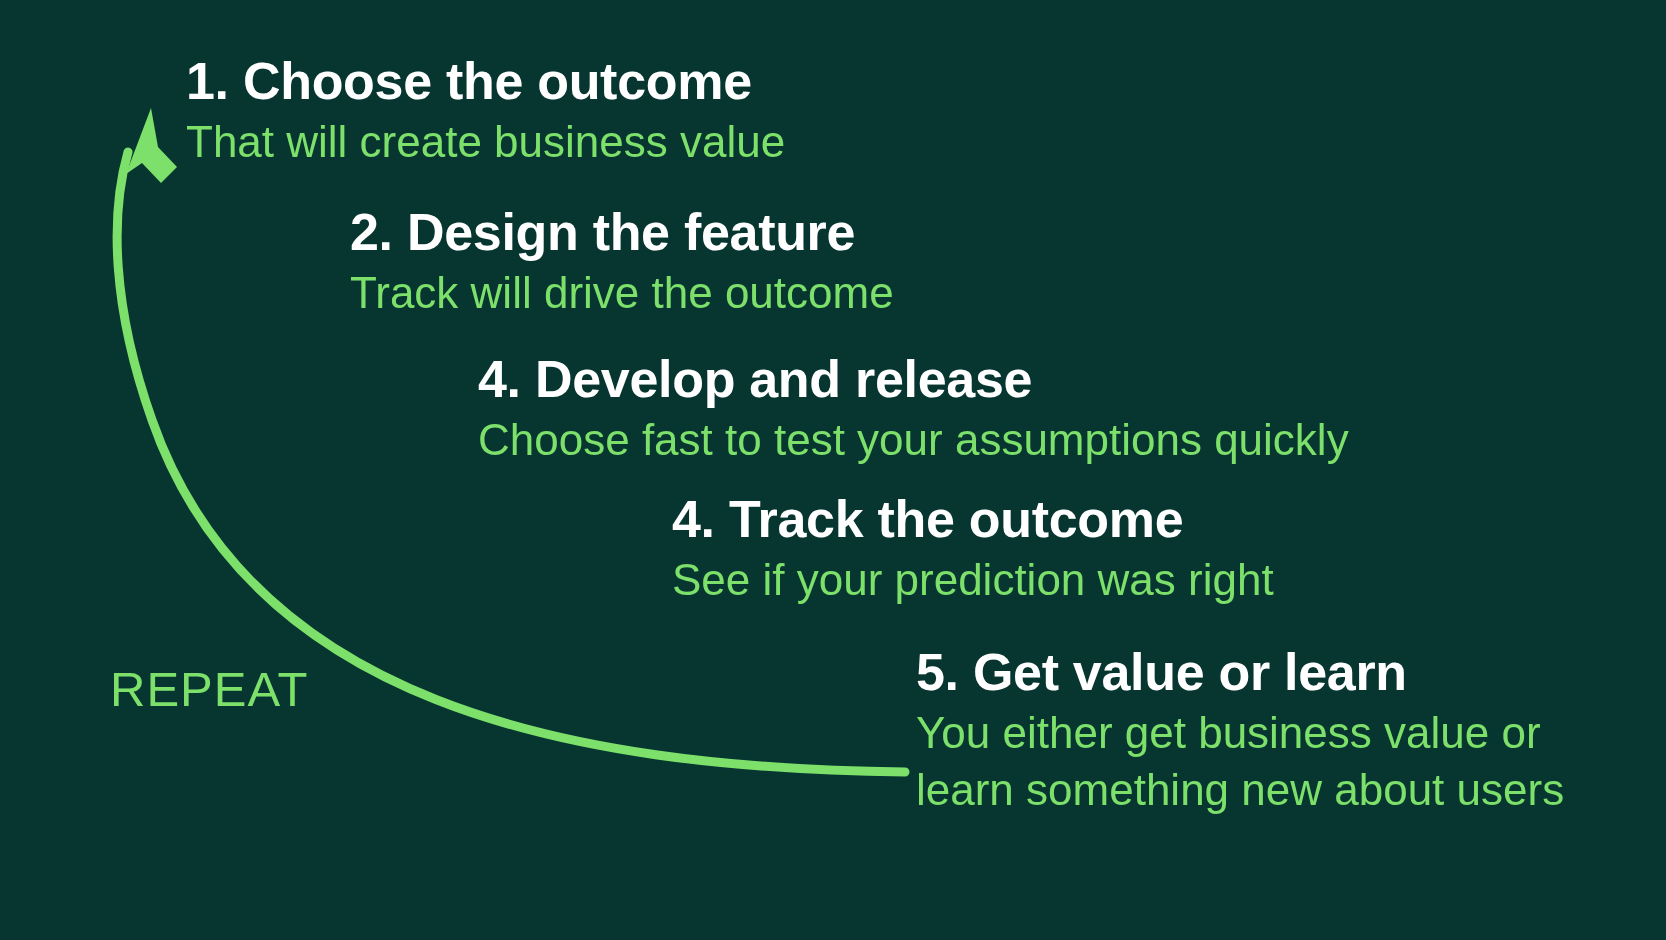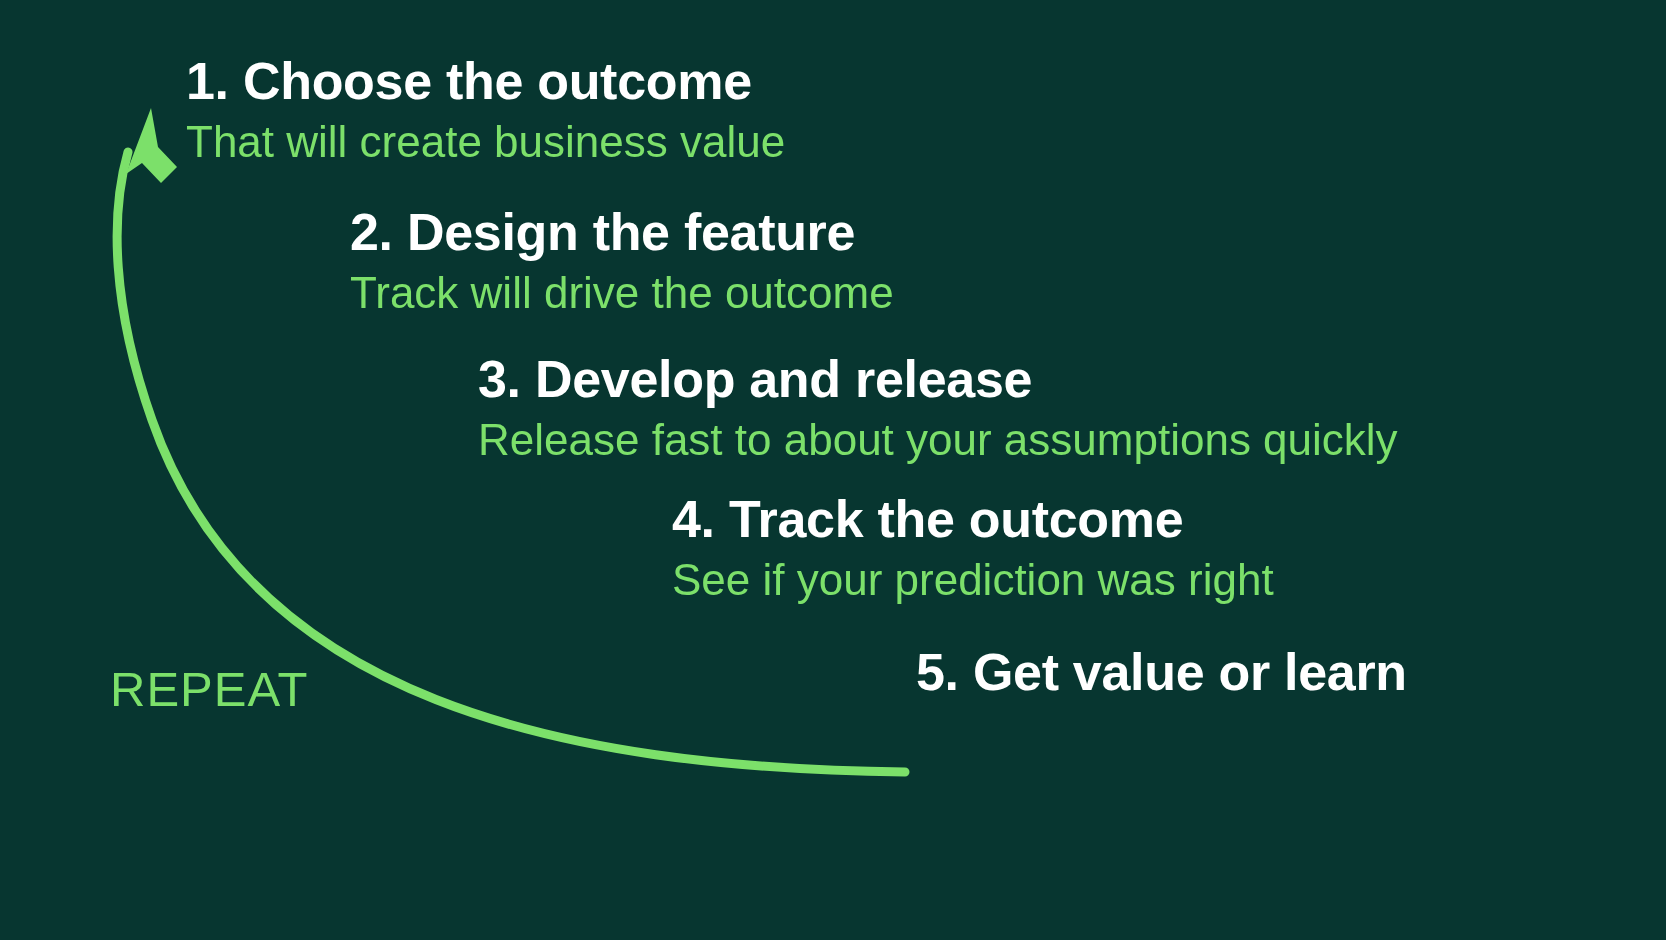--- a/index.html
+++ b/index.html
@@ -87,28 +87,29 @@
     <div class="step-title">1. Choose the outcome</div>
     <div class="step-sub">That will create business value</div>
   </div>
 
   <div class="step" id="step-2">
     <div class="step-title">2. Design the feature</div>
     <div class="step-sub">Track will drive the outcome</div>
   </div>
 
   <div class="step" id="step-3">
-    <div class="step-title">3. Develop and release</div>
-    <div class="step-sub">Release fast to about your assumptions quickly</div>
+    <div class="step-title">4. Develop and release</div>
+    <div class="step-sub">Choose fast to test your assumptions quickly</div>
   </div>
 
   <div class="step" id="step-4">
     <div class="step-title">4. Track the outcome</div>
     <div class="step-sub">See if your prediction was right</div>
   </div>
 
   <div class="step" id="step-5">
     <div class="step-title">5. Get value or learn</div>
+    <div class="step-sub wrap">You either get business value or learn something new about users</div>
   </div>
 
   <div id="repeat-label">REPEAT</div>
 
 </div>
 
 </body></html>

